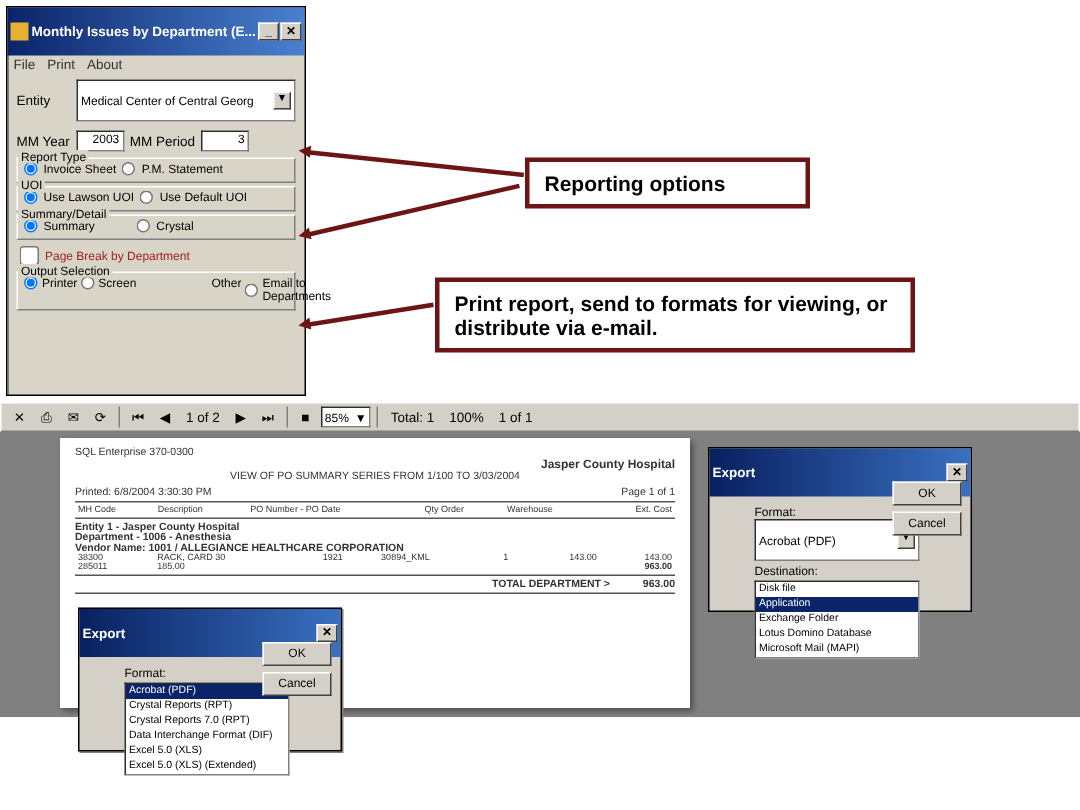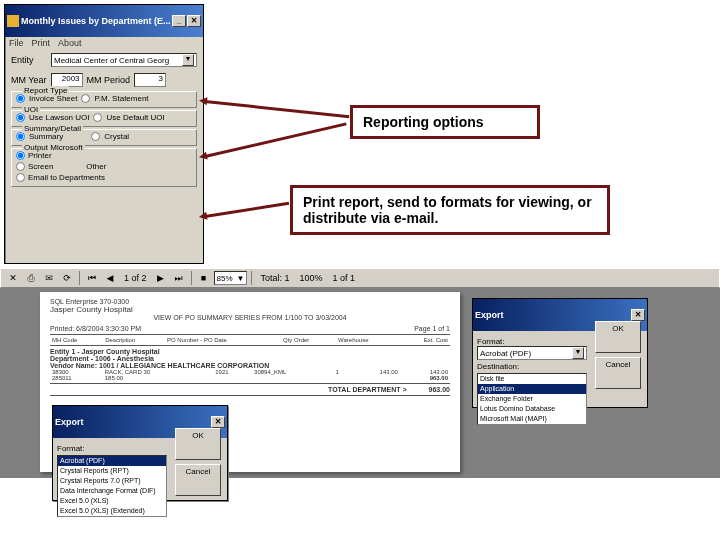--- a/index.html
+++ b/index.html
@@ -55,21 +55,21 @@
     color: #333;
   }
   .menubar span { margin-right: 8px; }
   .entity-row {
     display: flex; align-items: center;
     padding: 4px 6px;
   }
   .entity-row label { width: 40px; font-size: 9px; }
   .dropdown {
     flex: 1;
-    height: 14px;
+    height: 28px;
     background: #fff;
     border: 1px inset #808080;
     font-size: 8px;
     padding: 0 2px;
     display: flex;
     align-items: center;
     justify-content: space-between;
   }
   .dd-btn {
     width: 12px; height: 12px;
@@ -96,30 +96,30 @@
   .fieldset {
     margin: 2px 6px;
     border: 1px solid #808080;
     border-top-color: #fff;
     border-left-color: #fff;
     padding: 2px 4px 4px 4px;
     position: relative;
   }
   .fieldset > legend {
     position: absolute;
-    top: -6px; left: 10px;
+    top: -6px; left: 0;
     background: #d8d4c8;
     padding: 0 2px;
     font-size: 8px;
   }
   .radio-row { display: flex; gap: 4px; align-items: center; font-size: 8px; }
   .radio-row input { width: 9px; height: 9px; }
   .chk-row { display: flex; align-items: center; gap: 4px; font-size: 8px; padding: 2px 8px; }
   .chk-row.red { color: #a02020; }
-  .fieldset.output .radio-row { flex-direction: column; align-items: flex-start; gap: 2px; }
+  .fieldset.output .radio-row { flex-direction: row; align-items: flex-start; gap: 2px; }
   .fieldset.output .radio-row > div { display: flex; align-items: center; gap: 3px; }
 
   .callout {
     position: absolute;
     border: 3px solid #6d1414;
     background: #fff;
     padding: 6px 10px;
     font-weight: bold;
     font-size: 14px;
     font-family: Arial, sans-serif;
@@ -180,48 +180,48 @@
   .report-page {
     position: absolute;
     left: 40px; top: 24px;
     width: 420px; height: 180px;
     background: #fff;
     box-shadow: 2px 2px 4px rgba(0,0,0,0.4);
     padding: 6px 10px;
     font-size: 7px;
     color: #333;
   }
-  .report-page .rtitle { text-align: left; font-weight: normal; font-size: 8px; }
+  .report-page .rtitle { text-align: right; font-weight: bold; font-size: 8px; }
   .report-page .rsub { text-align: center; font-size: 7px; }
   .report-page .rline { border-top: 1px solid #555; margin: 2px 0; }
   .report-page table { width: 100%; font-size: 6px; border-collapse: collapse; }
   .report-page td { padding: 0 2px; }
   .report-page .right { text-align: right; }
 
   .export-dialog {
     position: absolute;
     background: #d4d0c8;
     border: 1px solid #000;
     box-shadow: 1px 1px 0 #808080;
   }
   .export-dialog .titlebar { background: linear-gradient(to right, #082060, #3a70c0); }
   .ed1 { left: 472px; top: 298px; width: 176px; height: 110px; }
   .ed2 { left: 52px; top: 405px; width: 176px; height: 96px; }
-  .ed-body { padding: 4px; font-size: 8px; }
+  .ed-body { padding: 4px; font-size: 8px; margin-left: 26px; }
   .ed-body .lbl { font-size: 8px; margin-top: 2px; }
   .ed-body .listbox {
     margin-top: 2px;
     border: 1px inset #808080;
     background: #fff;
     font-size: 7px;
   }
   .ed-body .listbox div { padding: 0 2px; line-height: 10px; }
   .ed-body .listbox .sel { background: #0a246a; color: #fff; }
   .ed-btn {
-    width: 46px; height: 32px;
+    width: 46px; height: 16px;
     background: #d4d0c8;
     border: 1px solid #fff;
     border-right-color: #404040;
     border-bottom-color: #404040;
     font-size: 8px;
     text-align: center;
     line-height: 14px;
   }
   .ed1 .btn-stack { position: absolute; right: 6px; top: 22px; display: flex; flex-direction: column; gap: 4px; }
   .ed2 .btn-stack { position: absolute; right: 6px; top: 22px; display: flex; flex-direction: column; gap: 4px; }
@@ -276,31 +276,35 @@
   <div class="fieldset">
     <legend>Summary/Detail</legend>
     <div class="radio-row">
       <input type="radio" checked="" style="">
       <span>Summary</span>
       <span style="width:20px"></span>
       <input type="radio" style="">
       <span>Crystal</span>
     </div>
   </div>
+  <div class="chk-row red">
+    <input type="checkbox" style="">
+    <span>Page Break by Department</span>
+  </div>
   <div class="fieldset output">
-    <legend>Output Microsoft</legend>
+    <legend>Output Selection</legend>
     <div class="radio-row">
       <div>
           <input type="radio" checked="" style="">
           <span>Printer</span>
         </div>
       <div>
           <input type="radio" style="">
           <span>Screen</span>
-          <span style="margin-left:30px">Other</span>
+          <span style="margin-left:47px">Other</span>
         </div>
       <div>
           <input type="radio" style="">
           <span>Email to Departments</span>
         </div>
     </div>
   </div>
 </div>
 
 <div class="callout c1">Reporting options</div>

